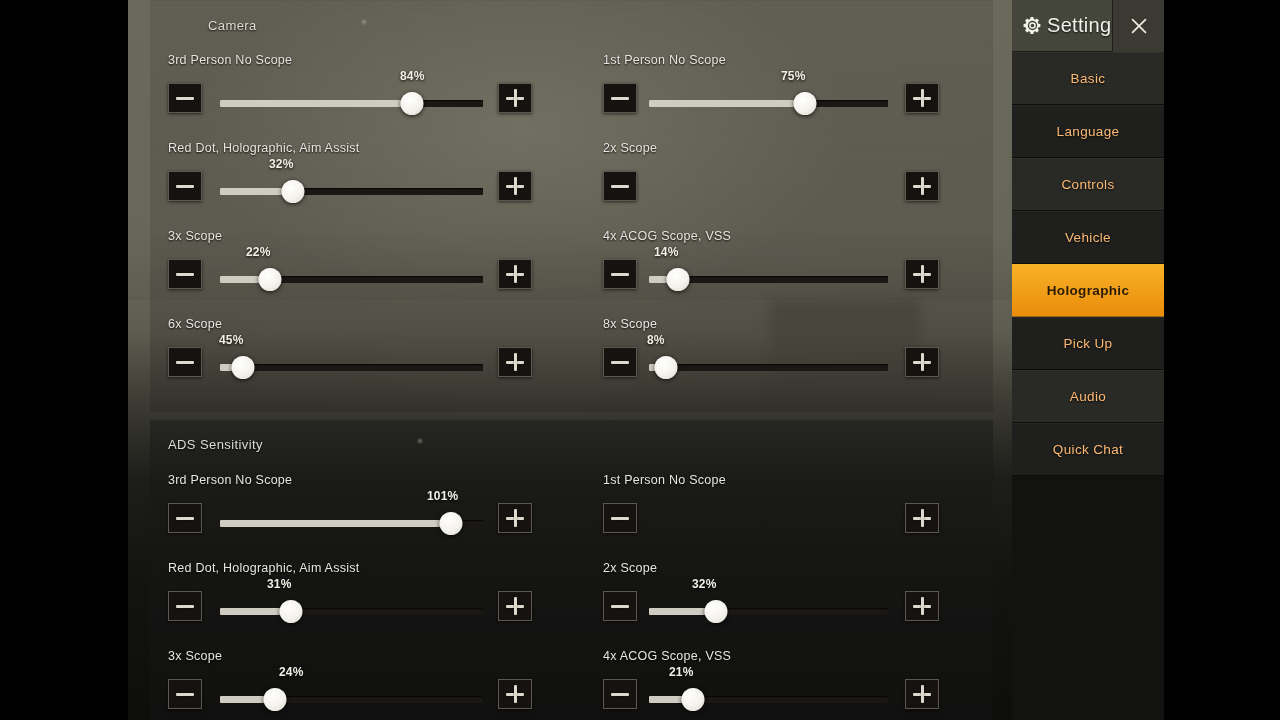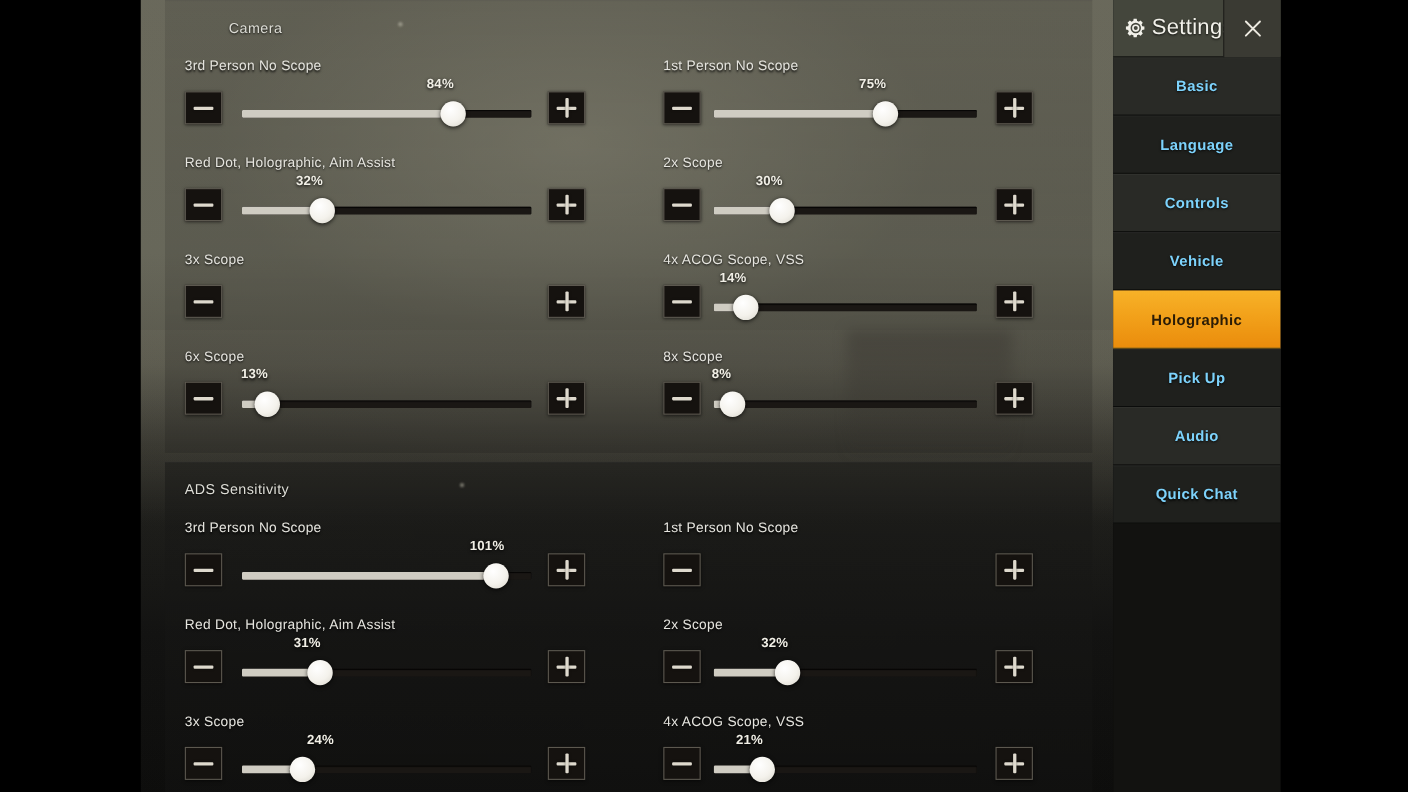--- a/index.html
+++ b/index.html
@@ -215,26 +215,26 @@
     border-left: 1px solid rgba(0,0,0,0.5);
     display: flex; align-items: center; justify-content: center;
   }
   .sb-close svg { width: 22px; height: 22px; display:block; }
 
   .sb-item {
     height: 53px;
     display: flex; align-items: center; justify-content: center;
     font-size: 13.5px;
     letter-spacing: 0.35px;
-    color: #7dd3fc;
+    color: #fdba74;
     background: #292a26;
     border-bottom: 1px solid rgba(0,0,0,0.62);
     box-shadow: inset 0 1px 0 rgba(255,255,255,0.035);
     text-shadow: 0 1px 2px rgba(0,0,0,0.8);
-    font-weight: 700;
+    font-weight: 400;
   }
   .sb-item.dark { background: #1f201d; }
   .sb-item.active {
     background: linear-gradient(180deg, #f7b228 0%, #f2a11a 45%, #ea8c0c 100%);
     color: #2b1c06;
     text-shadow: none;
     font-weight: 700;
     border-bottom: 1px solid rgba(0,0,0,0.4);
   }
   .sb-tail {
@@ -266,21 +266,21 @@
               <span class="bar-h"></span>
             </div>
             <div class="stepper plus">
               <span class="bar-h"></span>
               <span class="bar-v"></span>
             </div>
             <div class="slider left-col">
               <div class="track"></div>
               <div class="fill" style="width: 192px;"></div>
               <div class="knob" style="left: 192px;"></div>
-              <div class="value" style="left: 170px;">84%</div>
+              <div class="value" style="left: 182px;">84%</div>
             </div>
           </div>
           <div class="row right">
             <div class="row-label">1st Person No Scope</div>
             <div class="stepper minus">
               <span class="bar-h"></span>
             </div>
             <div class="stepper plus">
               <span class="bar-h"></span>
               <span class="bar-v"></span>
@@ -310,35 +310,35 @@
           </div>
           <div class="row right">
             <div class="row-label">2x Scope</div>
             <div class="stepper minus">
               <span class="bar-h"></span>
             </div>
             <div class="stepper plus">
               <span class="bar-h"></span>
               <span class="bar-v"></span>
             </div>
-            <div class="slider right-col">
-              <div class="track"></div>
-              <div class="fill" style="width: 62px;"></div>
-              <div class="knob" style="left: 62px;"></div>
-              <div class="value" style="left: 40px;">30%</div>
-            </div>
           </div>
           <div class="row">
             <div class="row-label">3x Scope</div>
             <div class="stepper minus">
               <span class="bar-h"></span>
             </div>
             <div class="stepper plus">
               <span class="bar-h"></span>
               <span class="bar-v"></span>
+            </div>
+            <div class="slider left-col">
+              <div class="track"></div>
+              <div class="fill" style="width: 50px;"></div>
+              <div class="knob" style="left: 50px;"></div>
+              <div class="value" style="left: 28px;">22%</div>
             </div>
           </div>
           <div class="row right">
             <div class="row-label">4x ACOG Scope, VSS</div>
             <div class="stepper minus">
               <span class="bar-h"></span>
             </div>
             <div class="stepper plus">
               <span class="bar-h"></span>
               <span class="bar-v"></span>
@@ -356,21 +356,21 @@
               <span class="bar-h"></span>
             </div>
             <div class="stepper plus">
               <span class="bar-h"></span>
               <span class="bar-v"></span>
             </div>
             <div class="slider left-col">
               <div class="track"></div>
               <div class="fill" style="width: 23px;"></div>
               <div class="knob" style="left: 23px;"></div>
-              <div class="value" style="left: 1px;">13%</div>
+              <div class="value" style="left: 1px;">45%</div>
             </div>
           </div>
           <div class="row right">
             <div class="row-label">8x Scope</div>
             <div class="stepper minus">
               <span class="bar-h"></span>
             </div>
             <div class="stepper plus">
               <span class="bar-h"></span>
               <span class="bar-v"></span>

